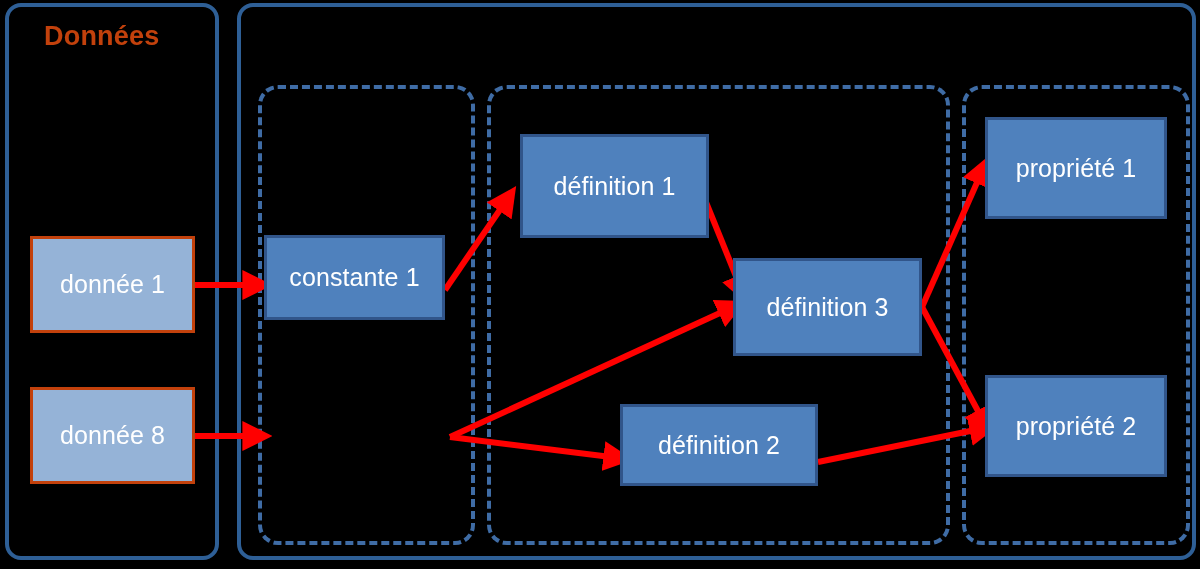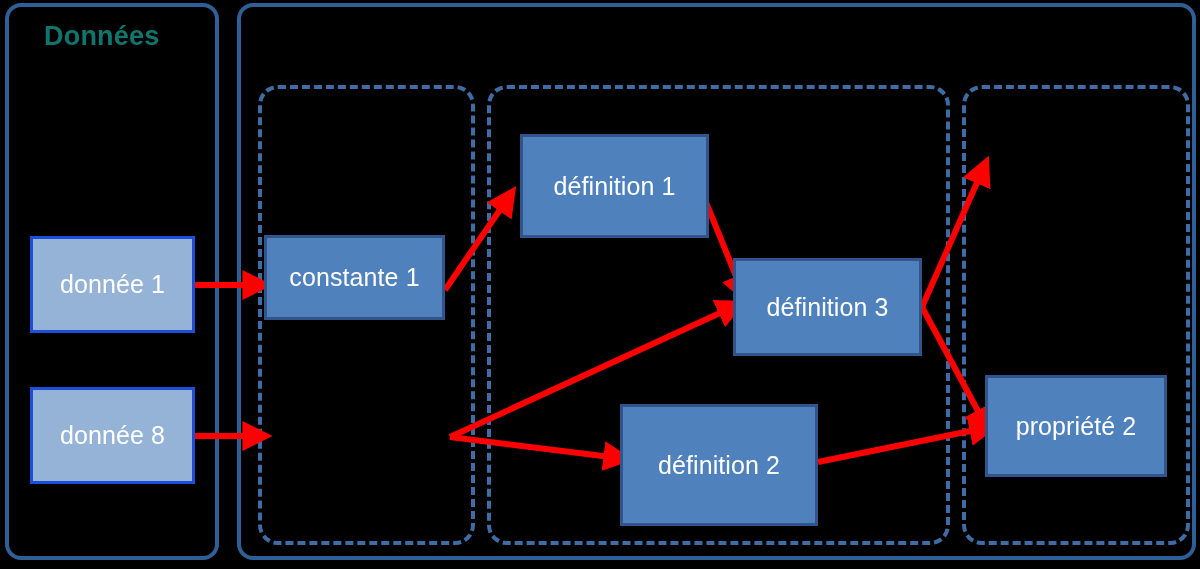--- a/index.html
+++ b/index.html
@@ -2,27 +2,27 @@
 <html><head>
 <meta charset="utf-8">
 <style>
   html,body{margin:0;padding:0;background:#000;}
   #stage{position:relative;width:1200px;height:569px;background:#000;
          font-family:"Liberation Sans",sans-serif;overflow:hidden;}
 
   .outer-group{position:absolute;border:4px solid #2E5F96;border-radius:16px;box-sizing:border-box;}
   .dashed-group{position:absolute;border:4px dashed #3F6CA5;border-radius:20px;box-sizing:border-box;}
 
-  .group-title{position:absolute;color:#0f766e;font-size:27px;font-weight:600;
+  .group-title{position:absolute;color:#c2410c;font-size:27px;font-weight:600;
                white-space:nowrap;letter-spacing:.2px;}
   .group-title sup{font-size:17px;vertical-align:super;}
 
   .node{position:absolute;box-sizing:border-box;display:flex;align-items:center;
         justify-content:center;color:#FFFFFF;font-size:25px;letter-spacing:.1px;}
-  .node.data{background:#95B3D7;border:3px solid #1d4ed8;}
+  .node.data{background:#95B3D7;border:3px solid #c2410c;}
   .node.model{background:#4F81BD;border:3px solid #31558A;}
 
   svg.edges{position:absolute;left:0;top:0;width:1200px;height:569px;pointer-events:none;}
 </style>
 </head>
 <body>
 
 <div id="stage">
 
   <div class="outer-group" style="left:5px;top:3px;width:214px;height:557px;"></div>
@@ -52,18 +52,19 @@
       <line x1="818" y1="462" x2="985" y2="428"></line>
     </g>
   </svg>
 
   <div class="node data" style="left:30px;top:236px;width:165px;height:97px;">donnée 1</div>
   <div class="node data" style="left:30px;top:387px;width:165px;height:97px;">donnée 8</div>
 
   <div class="node model" style="left:264px;top:235px;width:181px;height:85px;">constante 1</div>
 
   <div class="node model" style="left:520px;top:134px;width:189px;height:104px;">définition 1</div>
-  <div class="node model" style="left:620px;top:404px;width:198px;height:122px;">définition 2</div>
+  <div class="node model" style="left:620px;top:404px;width:198px;height:82px;">définition 2</div>
   <div class="node model" style="left:733px;top:258px;width:189px;height:98px;">définition 3</div>
 
+  <div class="node model" style="left:985px;top:117px;width:182px;height:102px;">propriété 1</div>
   <div class="node model" style="left:985px;top:375px;width:182px;height:102px;">propriété 2</div>
 
 </div>
 
 </body></html>

